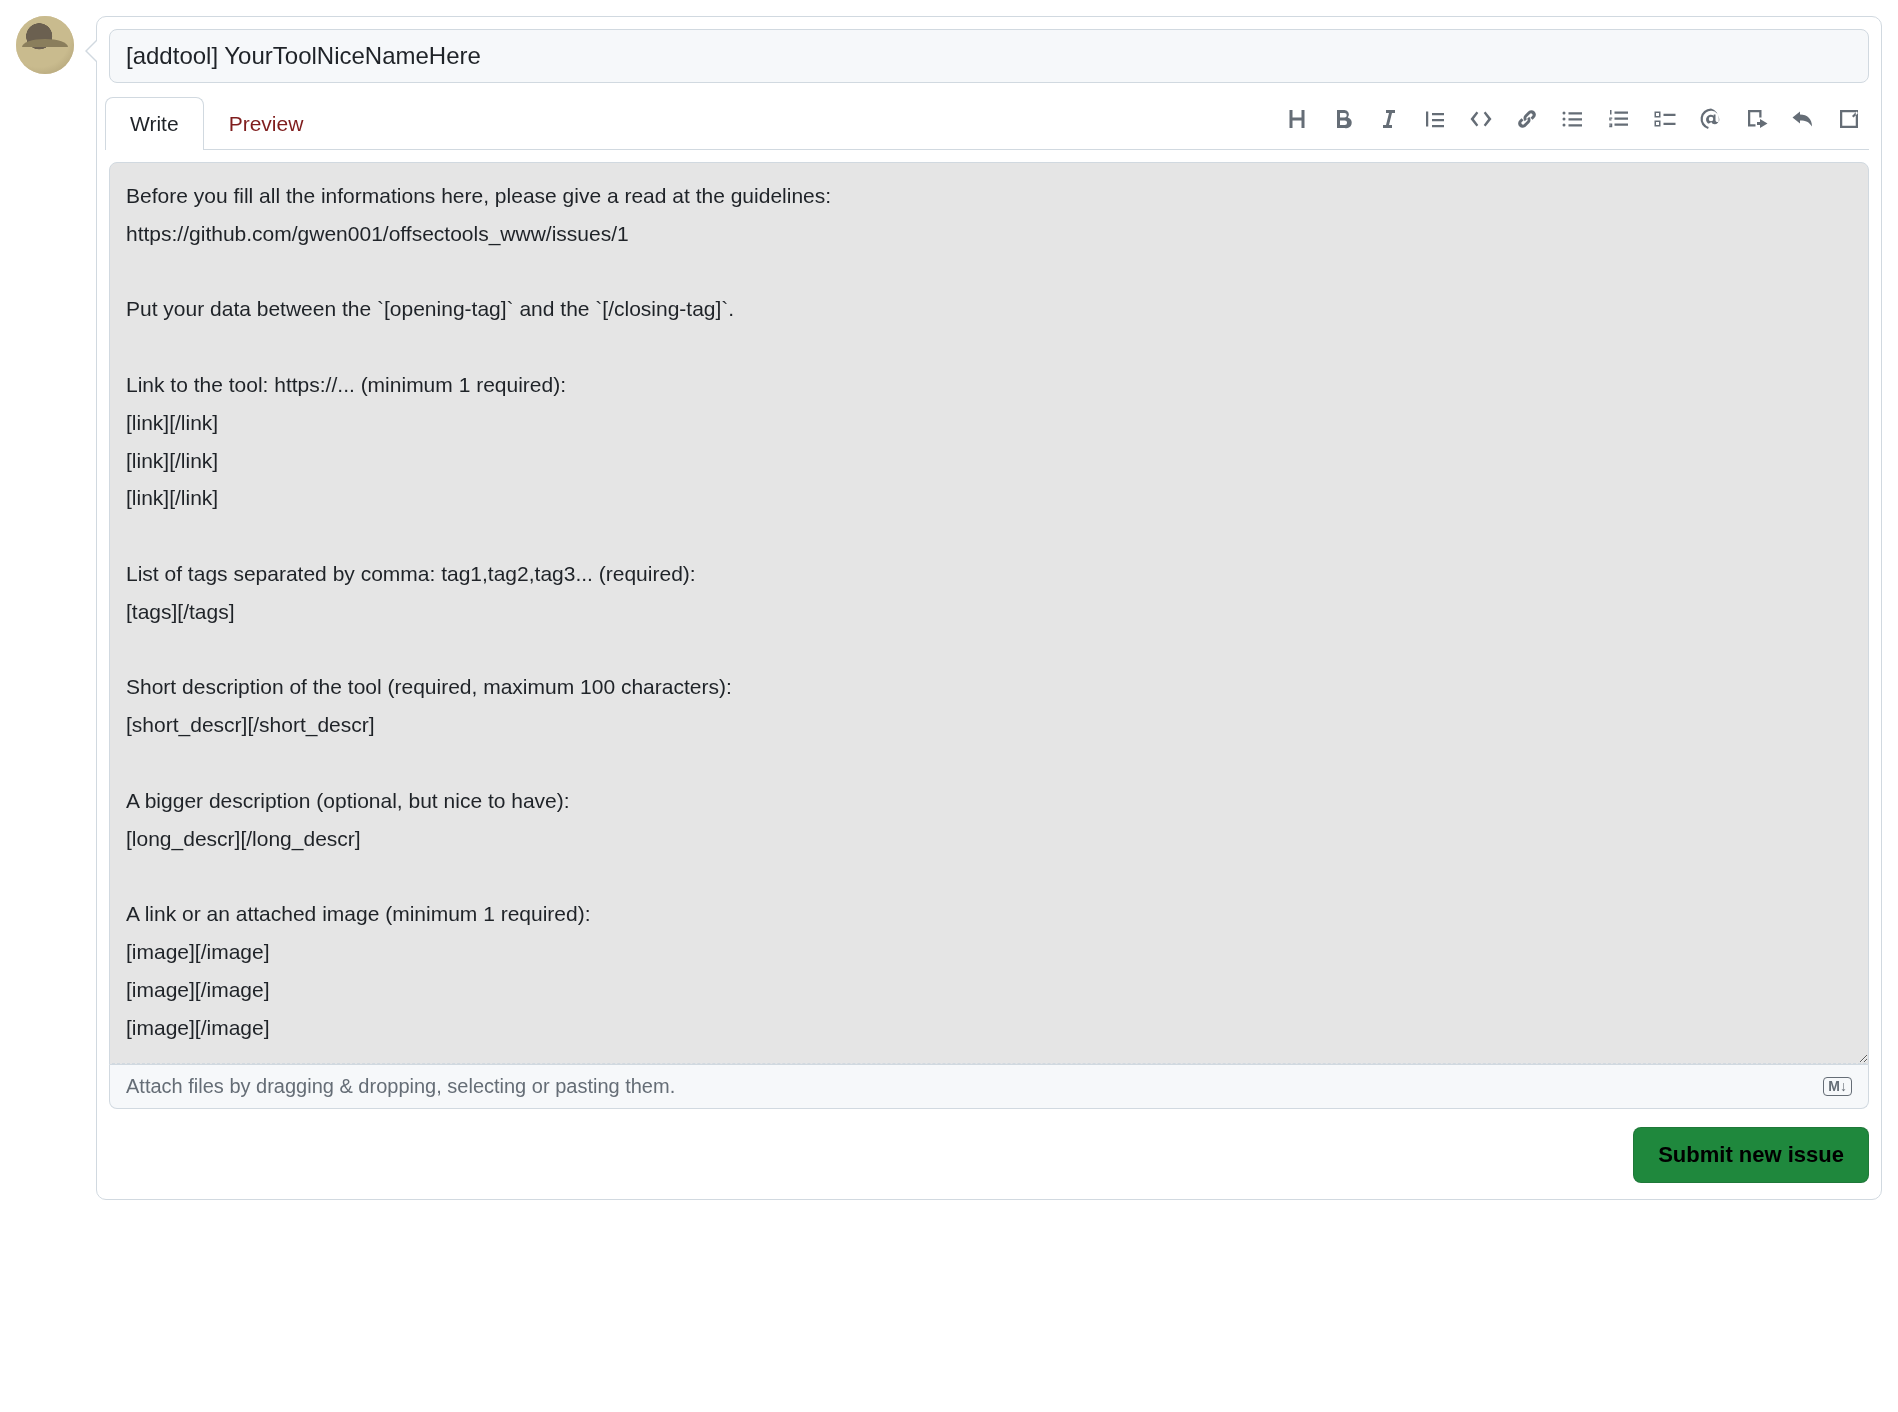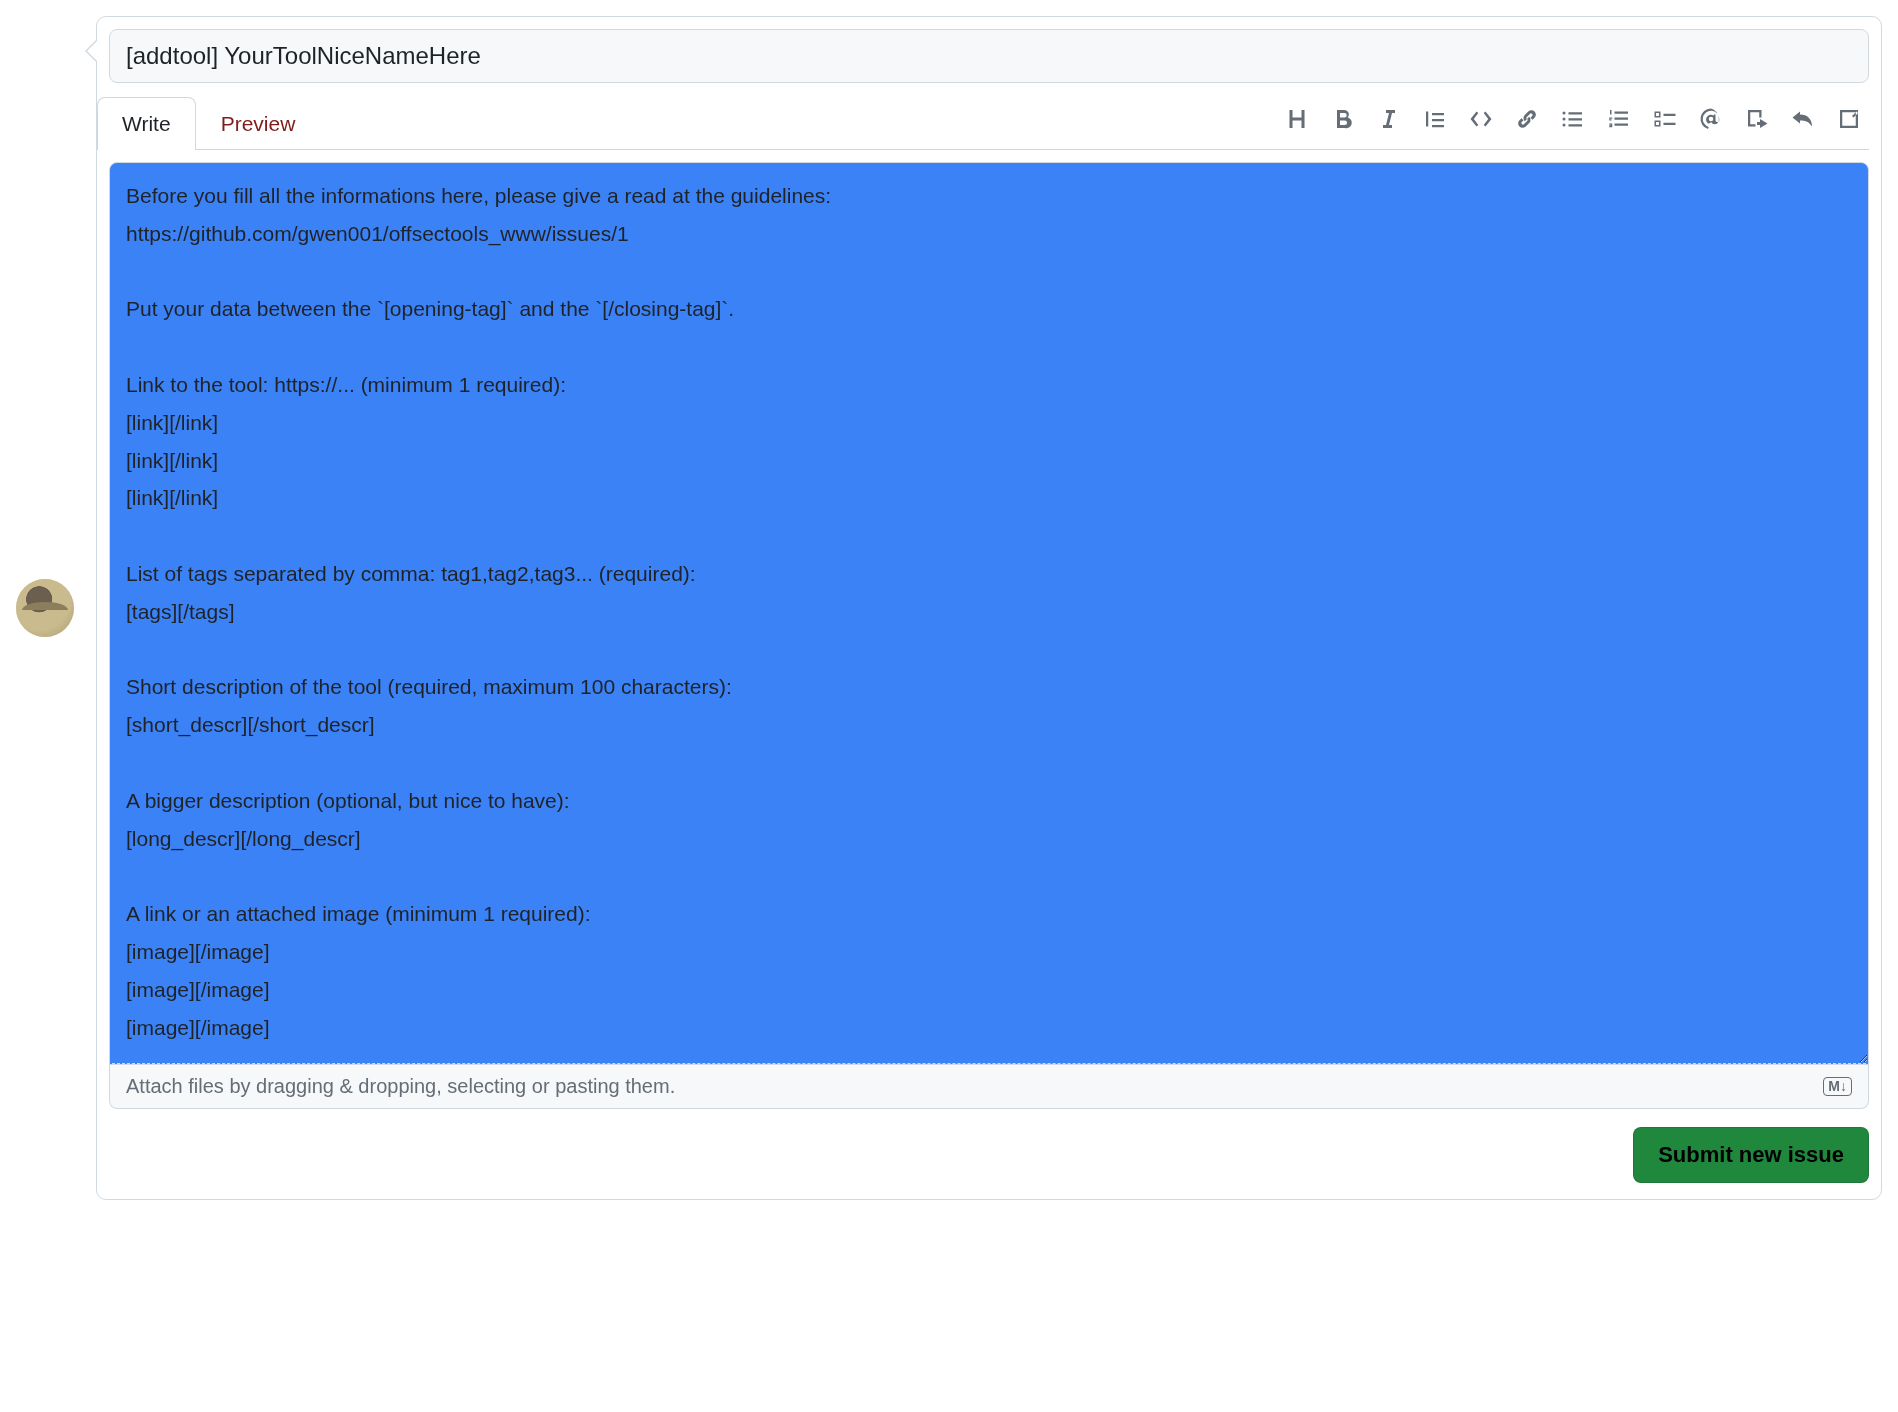--- a/index.html
+++ b/index.html
@@ -8,21 +8,21 @@
     padding: 16px;
     font-family: -apple-system, BlinkMacSystemFont, "Segoe UI", Helvetica, Arial, sans-serif;
     background: #ffffff;
     color: #1f2328;
     font-size: 20px;
     width: 1898px;
   }
   .issue-wrapper {
     display: flex;
     gap: 22px;
-    align-items: center;
+    align-items: flex-start;
   }
   .avatar {
     width: 58px;
     height: 58px;
     border-radius: 50%;
     flex-shrink: 0;
     background: #d9c9a3;
     position: relative;
     overflow: hidden;
     display: flex;
@@ -81,21 +81,21 @@
     font-size: 24px;
     font-weight: 500;
     border: 1px solid #d1d9e0;
     border-radius: 8px;
     background: #f6f8fa;
     color: #1f2328;
   }
   .tab-bar {
     display: flex;
     align-items: center;
-    margin: 14px 12px 0 0;
+    margin: 14px 12px 0 8px;
     border-bottom: 1px solid #d1d9e0;
     padding: 0;
   }
   .tabs {
     display: flex;
     margin-bottom: -1px;
   }
   .tab {
     padding: 14px 24px;
     font-size: 21px;
@@ -128,21 +128,21 @@
     align-items: center;
     justify-content: center;
   }
   .toolbar-icon svg { width: 24px; height: 24px; fill: currentColor; }
   .editor-body {
     margin: 12px 12px 0 12px;
   }
   .textarea-wrap {
     border: 1px solid #d1d9e0;
     border-radius: 8px 8px 0 0;
-    background: #3b82f6;
+    background: #e5e5e5;
     position: relative;
   }
   .body-textarea {
     width: 100%;
     min-height: 900px;
     padding: 14px 16px;
     font-size: 21px;
     line-height: 1.8;
     font-family: inherit;
     border: none;

